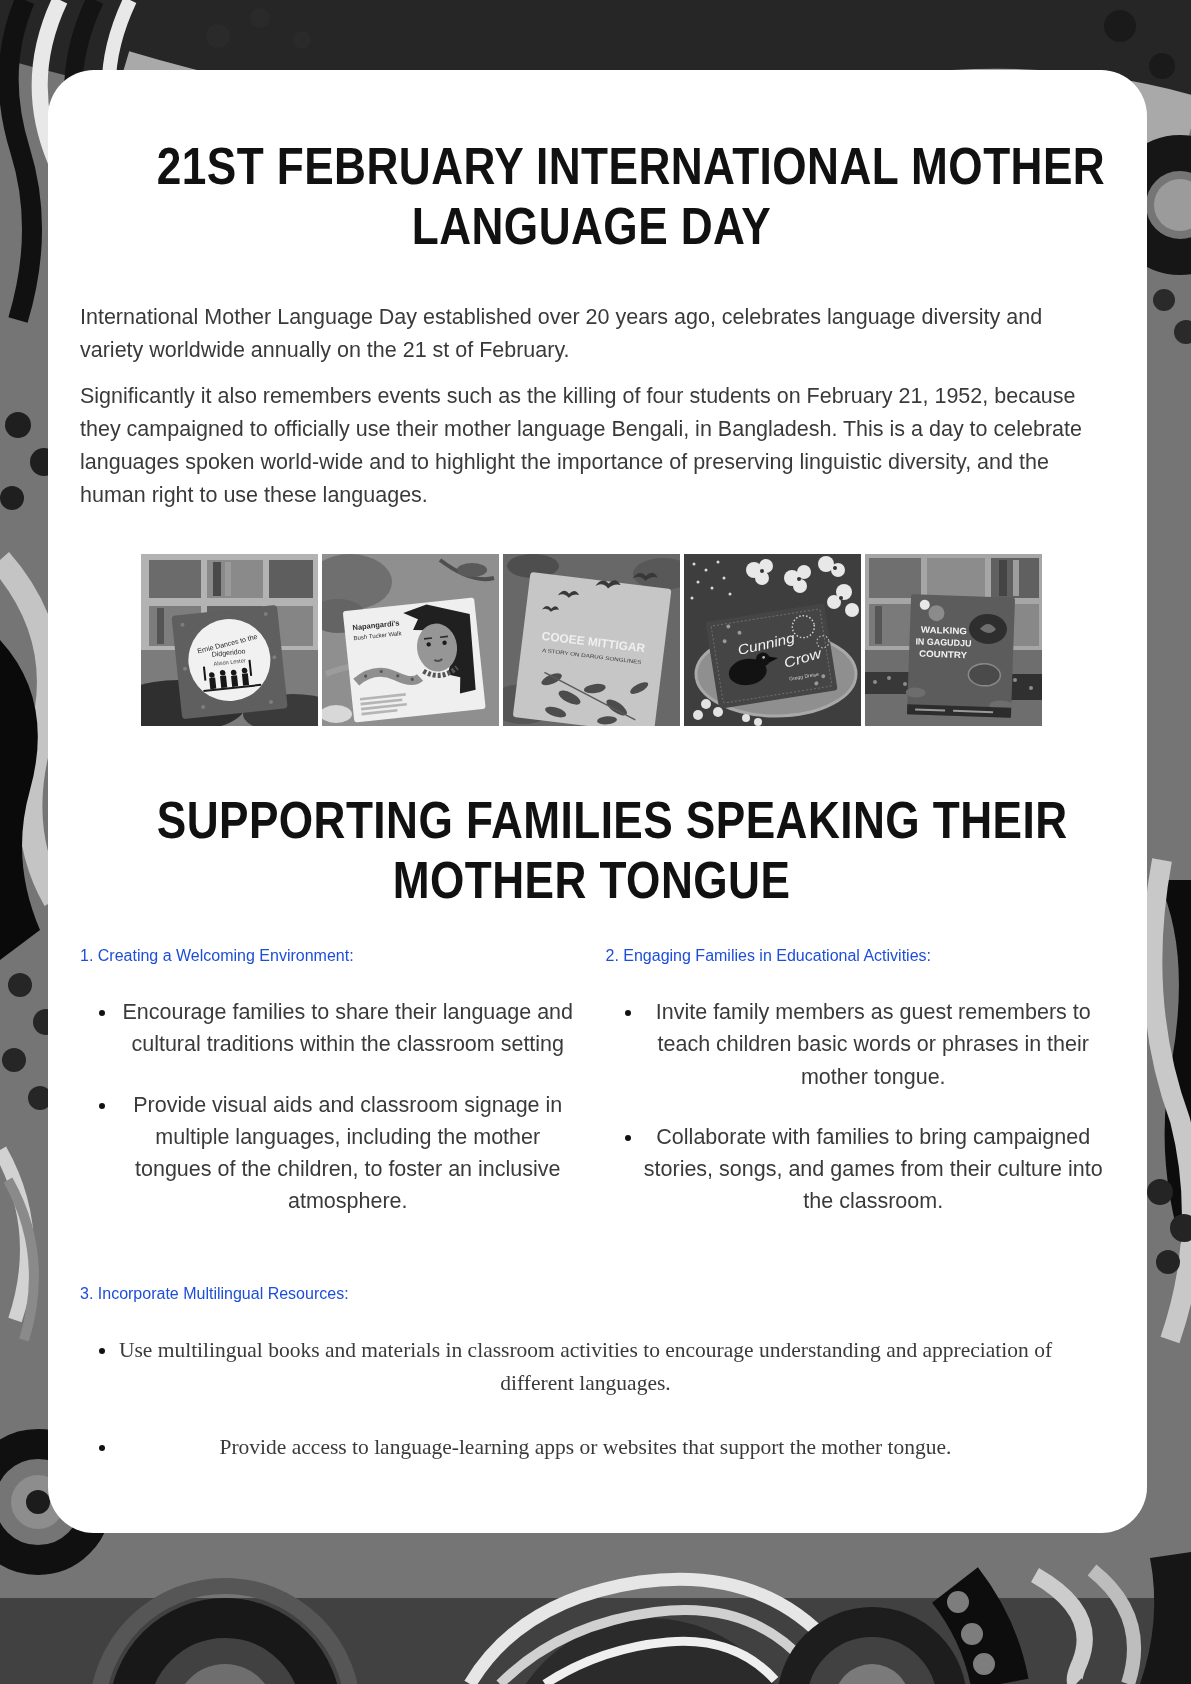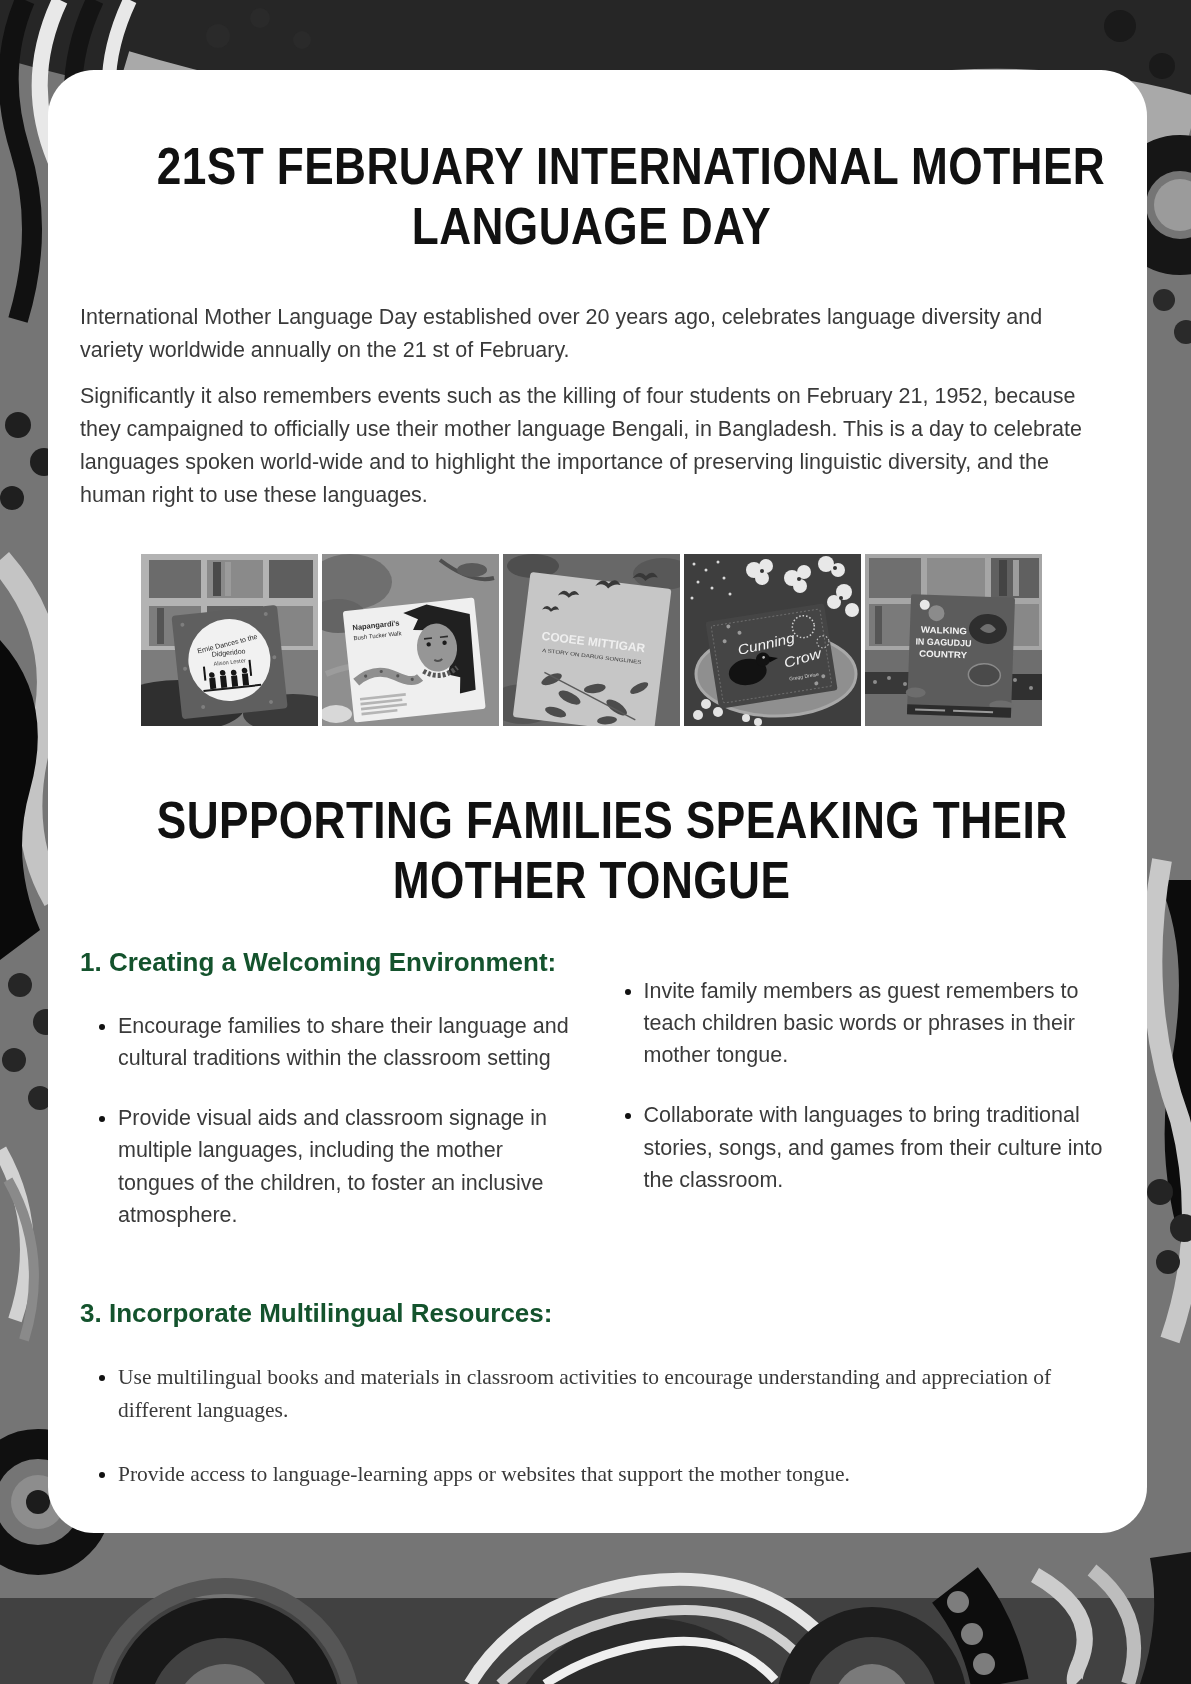--- a/index.html
+++ b/index.html
@@ -14,22 +14,22 @@
         transform:scaleX(.85);transform-origin:50% 50%;}
   .display-heading div{white-space:nowrap;}
   .intro-p{font-size:21.5px;line-height:1.53;color:#3a3a3a;margin:14px 0 0;
         max-width:1002px;}
   .intro-p.first{margin-top:44px;}
   .photo-strip{display:flex;gap:4px;width:901px;margin:42px auto 0;}
   .photo{width:177px;height:172px;overflow:hidden;background:#808080;}
   .photo svg{display:block;width:177px;height:172px;}
   .h2-block{margin-top:64px;}
   .columns{display:grid;grid-template-columns:1fr 1fr;gap:28px;margin-top:34px;}
-  .col-heading{font-size:26px;font-weight:700;color:#14532d;line-height:1.35;margin:0;}
-  ul.bullets{list-style:disc;margin:30px 0 0;padding:0 0 0 38px;}
+  .col-heading{font-size:16px;font-weight:400;color:#1d4ed8;line-height:1.35;margin:0;}
+  ul.bullets{list-style:disc;margin:30px 0 0;padding:0 0 0 38px;text-align:center;}
   ul.bullets li{font-size:21.5px;line-height:1.5;color:#3a3a3a;margin-bottom:28px;}
   ul.bullets li::marker{color:#111;}
   .section3-heading{margin-top:37px;}
   ul.bullets.wide{margin-top:30px;}
   ul.bullets.wide li{max-width:935px;margin-bottom:32px;font-family:Liberation Serif, serif;}
 </style>
 </head>
 <body>
 
 <svg class="bg" viewBox="0 0 1191 1684" preserveAspectRatio="none" aria-hidden="true">
@@ -363,23 +363,24 @@
 
   <div class="columns">
     <div class="col">
       <h3 class="col-heading">1. Creating a Welcoming Environment:</h3>
       <ul class="bullets">
         <li>Encourage families to share their language and cultural traditions within the classroom setting</li>
         <li>Provide visual aids and classroom signage in multiple languages, including the mother tongues of the children, to foster an inclusive atmosphere.</li>
       </ul>
     </div>
     <div class="col">
+      <h3 class="col-heading">2. Engaging Families in Educational Activities:</h3>
       <ul class="bullets">
         <li>Invite family members as guest remembers to teach children basic words or phrases in their mother tongue.</li>
-        <li>Collaborate with languages to bring traditional stories, songs, and games from their culture into the classroom.</li>
+        <li>Collaborate with families to bring campaigned stories, songs, and games from their culture into the classroom.</li>
       </ul>
     </div>
   </div>
 
   <h3 class="col-heading section3-heading">3. Incorporate Multilingual Resources:</h3>
   <ul class="bullets wide">
     <li>Use multilingual books and materials in classroom activities to encourage understanding and appreciation of different languages.</li>
     <li>Provide access to language-learning apps or websites that support the mother tongue.</li>
   </ul>
 

